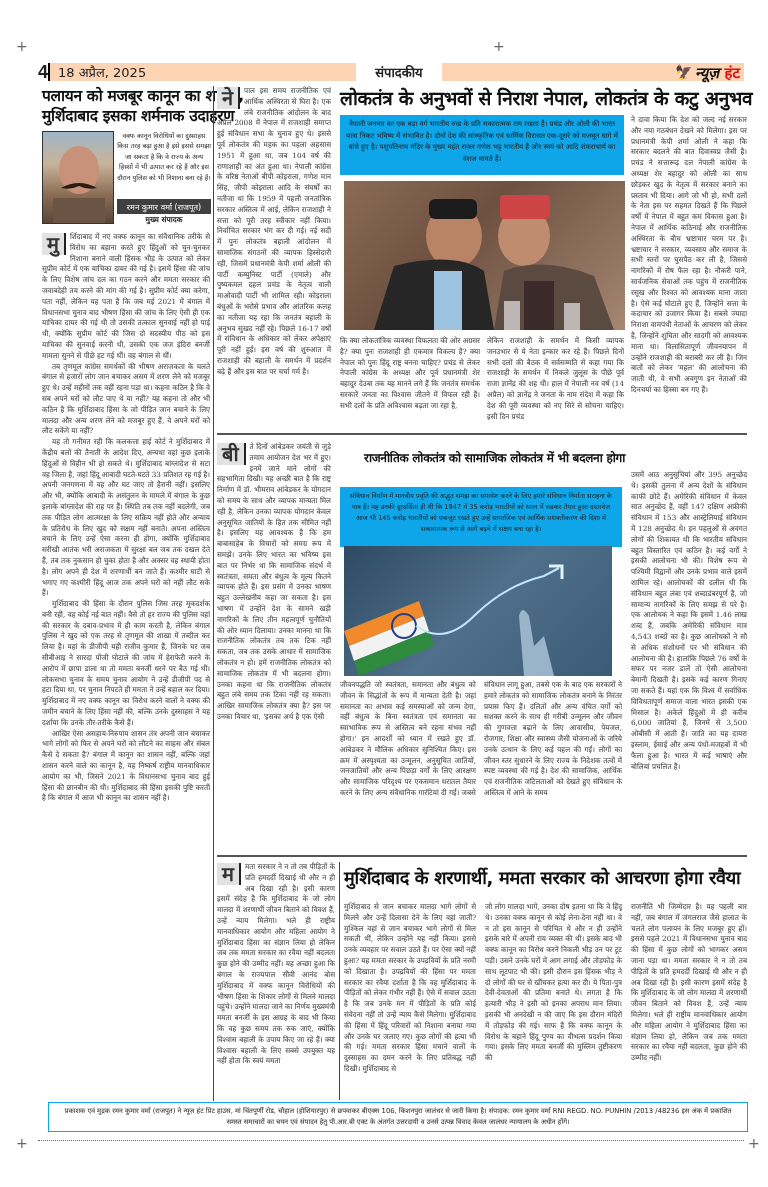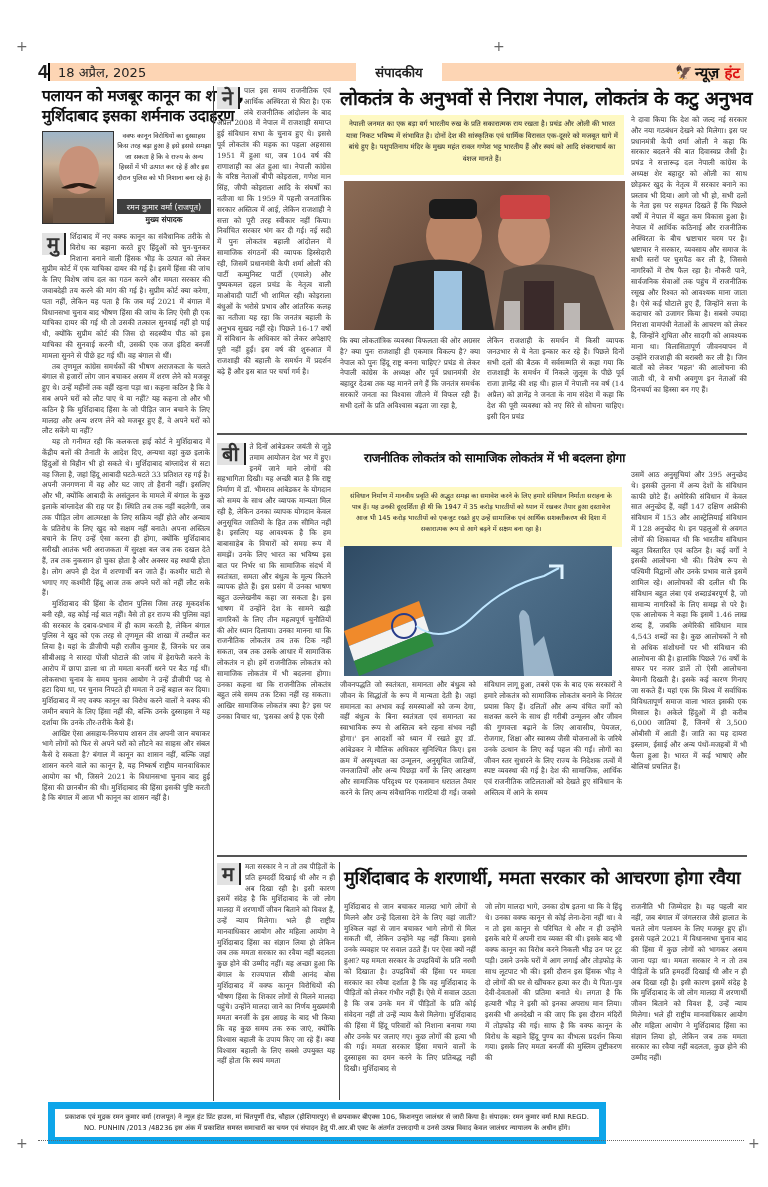--- a/index.html
+++ b/index.html
@@ -5,30 +5,30 @@
   * { box-sizing: border-box; margin: 0; padding: 0; }
   body { width: 768px; height: 1187px; background: #fff; font-family: "DejaVu Serif", serif; color: #222; position: relative; overflow: hidden; }
   .page { position: absolute; left: 38px; top: 62px; width: 706px; }
   .crop { position: absolute; color: #666; font-size: 14px; font-family: "DejaVu Sans", sans-serif; }
   .masthead { display: flex; align-items: center; height: 20px; }
   .pg-num { font-family: "Liberation Sans", sans-serif; font-weight: bold; font-size: 18px; width: 12px; border-right: 2px solid #000; padding-right: 2px; line-height: 18px; }
   .mh-bar { background: #fdd5b4; height: 18px; flex: 1; display: flex; align-items: center; font-size: 13px; padding-left: 8px; font-family: "DejaVu Sans", sans-serif; }
   .mh-center { width: 86px; text-align: center; font-weight: bold; font-size: 13px; font-family: "DejaVu Sans", sans-serif; }
   .mh-right { background: #fdd5b4; height: 18px; flex: 1; display: flex; justify-content: flex-end; align-items: center; padding-right: 4px; }
   .logo { font-family: "DejaVu Sans", sans-serif; font-weight: bold; font-size: 15px; }
-  .logo .a { color: #111; } .logo .b { color: #d11; }
+  .logo .a { color: #111; font-style: italic; } .logo .b { color: #d11; }
   .logo-bird { font-size: 14px; margin-right: 2px; color: #553; }
   .col { position: absolute; font-size: 7.2px; line-height: 10.8px; text-align: justify; color: #333; overflow: hidden; }
   .hl { position: absolute; font-family: "DejaVu Sans", sans-serif; font-weight: bold; color: #111; white-space: nowrap; letter-spacing: -0.3px; }
-  .blurb { position: absolute; background: #fef9c3; font-family: "DejaVu Sans", sans-serif; font-size: 7px; line-height: 11.5px; text-align: center; padding: 4px 6px; color: #222; }
+  .blurb { position: absolute; background: #0ea5e9; font-family: "DejaVu Sans", sans-serif; font-size: 7px; line-height: 11.5px; text-align: center; padding: 4px 6px; color: #222; }
   .photo { position: absolute; overflow: hidden; }
   .dropcap { float: left; font-family: "DejaVu Sans", sans-serif; font-weight: bold; font-size: 20px; line-height: 22px; background: #e2e2e2; border-right: 2px solid #222; padding: 0 5px; margin: 1px 4px 0 0; }
   .vrule { position: absolute; width: 1px; background: #444; }
   .hrule { position: absolute; height: 2px; background: #555; }
-  .footer { position: absolute; left: 48px; top: 1102px; width: 558px; border: 7px solid #0ea5e9; padding: 3px 8px; font-family: "DejaVu Sans", sans-serif; font-size: 6.8px; line-height: 11px; text-align: center; color: #222; }
+  .footer { position: absolute; left: 48px; top: 1102px; width: 700px; border: 1px solid #0ea5e9; padding: 3px 8px; font-family: "DejaVu Sans", sans-serif; font-size: 6.8px; line-height: 11px; text-align: center; color: #222; }
   .dotline { position: absolute; left: 38px; top: 1140px; width: 706px; border-top: 1px dotted #666; }
   .byline-box { background: #404040; color: #fff; text-align: center; font-size: 8px; font-family: "DejaVu Sans", sans-serif; padding: 2px; }
 </style>
 </head>
 <body>
 
 <span class="crop" style="left:16px;top:38px;">+</span>
 <span class="crop" style="left:493px;top:38px;">+</span>
 <span class="crop" style="left:16px;top:1135px;">+</span>
 <span class="crop" style="left:748px;top:1135px;">+</span>

